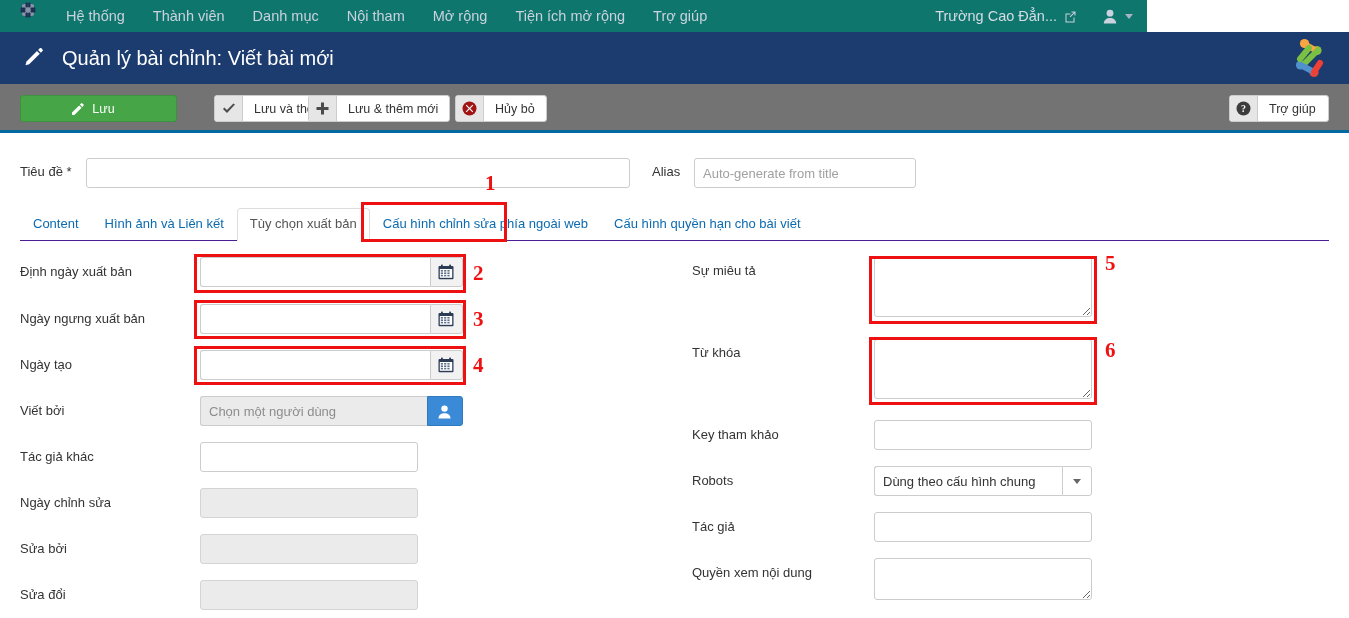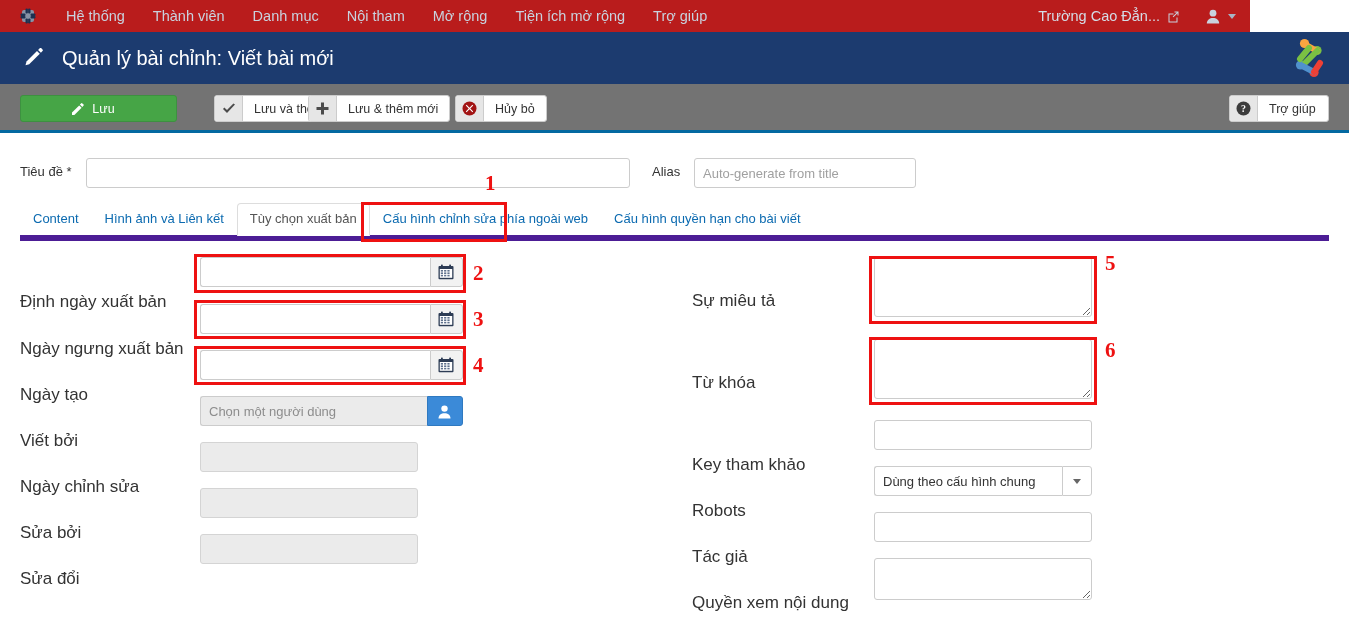--- a/index.html
+++ b/index.html
@@ -7,23 +7,23 @@
     margin: 0; padding: 0;
     width: 1349px; height: 618px;
     background: #fff;
     font-family: "Liberation Sans", sans-serif;
     overflow: hidden;
   }
   #app { position: relative; width: 1349px; height: 618px; background: #fff; }
 
   
   .topbar {
-    position: absolute; left: 0; top: 0; width: 1250px; height: 32px;
-    background: #b91c1c;
-    display: flex; align-items: center;
+    position: absolute; left: 0; top: 0; width: 1147px; height: 32px;
+    background: #0f766e;
+    display: flex; 
   }
   .joomla-mini {
     margin-left: 18px; margin-right: 14px;
     width: 20px; height: 20px;
     position: relative; flex: none;
   }
   .joomla-mini svg { display: block; }
   .topnav { display: flex; align-items: center; height: 32px; }
   .topnav-item {
     color: #c9d2de; font-size: 14.5px; line-height: 32px;
@@ -111,41 +111,41 @@
     position: absolute; left: 694px; top: 0; width: 222px; height: 30px;
     border: 1px solid #ccc; border-radius: 3px; background: #fff;
     font-size: 13px; padding: 0 8px; color: #555; outline: none;
     font-family: "Liberation Sans", sans-serif;
   }
   .inp-alias::placeholder { color: #a0a0a0; }
 
   
   .tabs {
     position: absolute; left: 20px; top: 75px; width: 1309px; height: 33px;
-    border-bottom: 6px solid #4c1d95;
+    border-bottom: 1px solid #4c1d95;
     display: flex; align-items: flex-end;
   }
   .tab {
     font-size: 13px; color: #0b6ab0; padding: 7px 12px 8px 12px;
     white-space: nowrap; cursor: pointer; position: relative; top: 1px;
     border: 1px solid transparent; border-radius: 4px 4px 0 0;
     line-height: 16px;
   }
   .tab.active {
     color: #555; background: #fff;
     border: 1px solid #ddd; border-bottom-color: #fff;
   }
 
   
   .form-left { position: absolute; left: 0; top: 120px; width: 660px; }
   .form-right { position: absolute; left: 660px; top: 120px; width: 689px; }
 
   .row { position: relative; width: 100%; }
   .flabel {
-    position: absolute; font-size: 17px; color: #333; white-space: nowrap; margin-top: 28px;
+    position: absolute; font-size: 13px; color: #333; white-space: nowrap;
   }
   .fctl { position: absolute; }
 
   .inp {
     height: 30px; border: 1px solid #ccc; border-radius: 3px; background: #fff;
     font-size: 13px; padding: 0 8px; color: #333; outline: none; width: 100%;
     font-family: "Liberation Sans", sans-serif;
   }
   .inp.disabled { background: #ebebeb; border-color: #d4d4d4; }
   .inp::placeholder { color: #a0a0a0; }
@@ -434,20 +434,26 @@
           <input class="inp" type="text" readonly="" placeholder="Chọn một người dùng" style="">
           <div class="user-btn">
             <svg width="15" height="15" viewBox="0 0 15 15">
               <circle cx="7.5" cy="4.6" r="3.2" fill="#fff"></circle>
               <path d="M1.5 14.4 c0-3.3 2.7-5.2 6-5.2 s6 1.9 6 5.2 z" fill="#fff"></path>
             </svg>
           </div>
         </div>
       </div>
 
+      <div class="row" style="height:46px;">
+        <span class="flabel" style="left:20px; top:10px;">Tác giả khác</span>
+        <div class="fctl" style="left:200px; top:3px; width:218px;">
+          <input class="inp" type="text" value="" style="">
+        </div>
+      </div>
 
       <div class="row" style="height:46px;">
         <span class="flabel" style="left:20px; top:10px;">Ngày chỉnh sửa</span>
         <div class="fctl" style="left:200px; top:3px; width:218px;">
           <input class="inp disabled" type="text" readonly="" value="" style="">
         </div>
       </div>
 
       <div class="row" style="height:46px;">
         <span class="flabel" style="left:20px; top:10px;">Sửa bởi</span>

